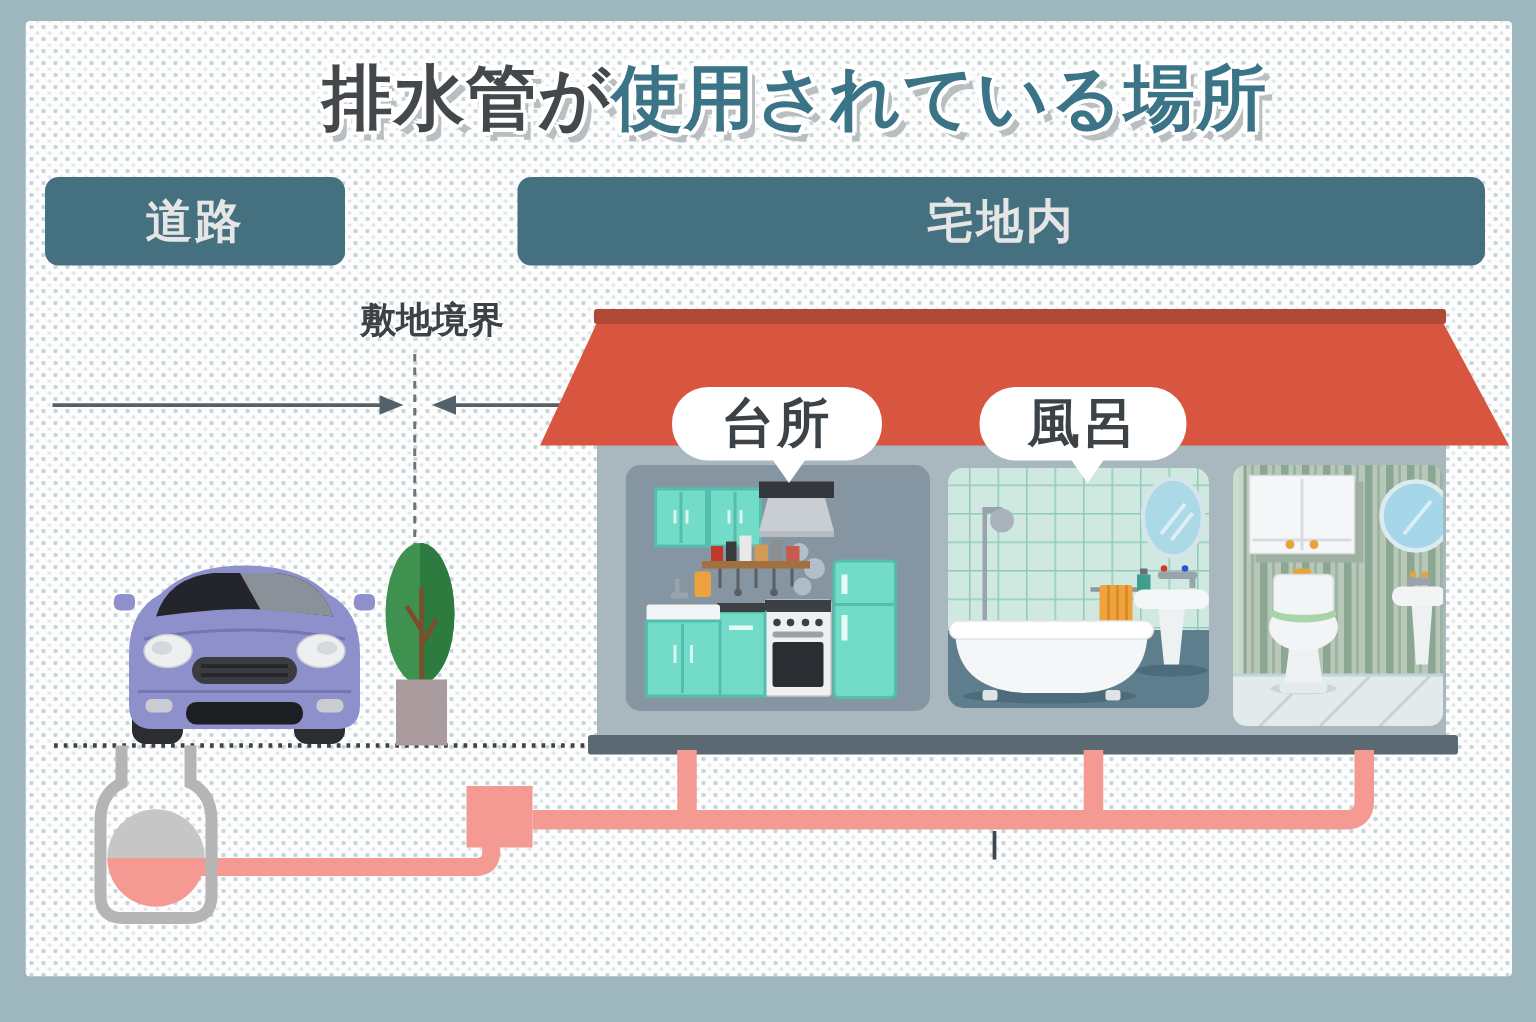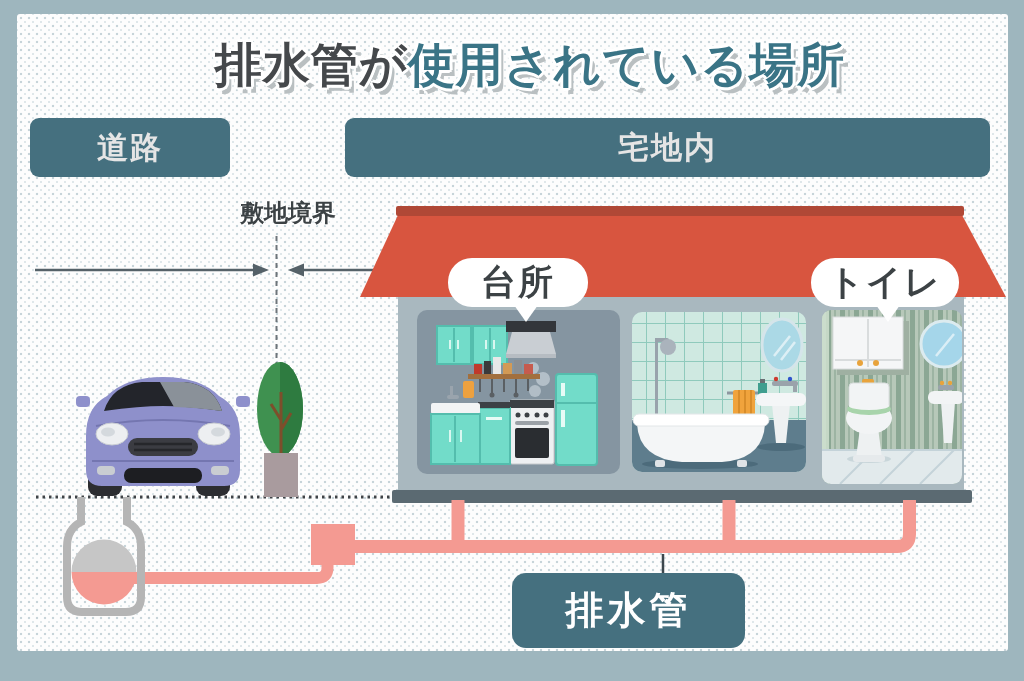--- a/index.html
+++ b/index.html
@@ -286,16 +286,15 @@
   <div class="title">
     <span class="t-dark">排水管が</span><span class="t-teal">使用されている場所</span>
   </div>
 
   <div class="bar bar-road">道路</div>
   <div class="bar bar-res">宅地内</div>
 
   <div class="boundary-label">敷地境界</div>
 
   <div class="bubble bubble-kitchen">台所</div>
-  <div class="bubble bubble-toilet">トイレ</div>
-
-  <div class="pipe-label">排水管</div>
+  <div class="bubble bubble-bath">風呂</div>
+
 </div>
 
 </body></html>

